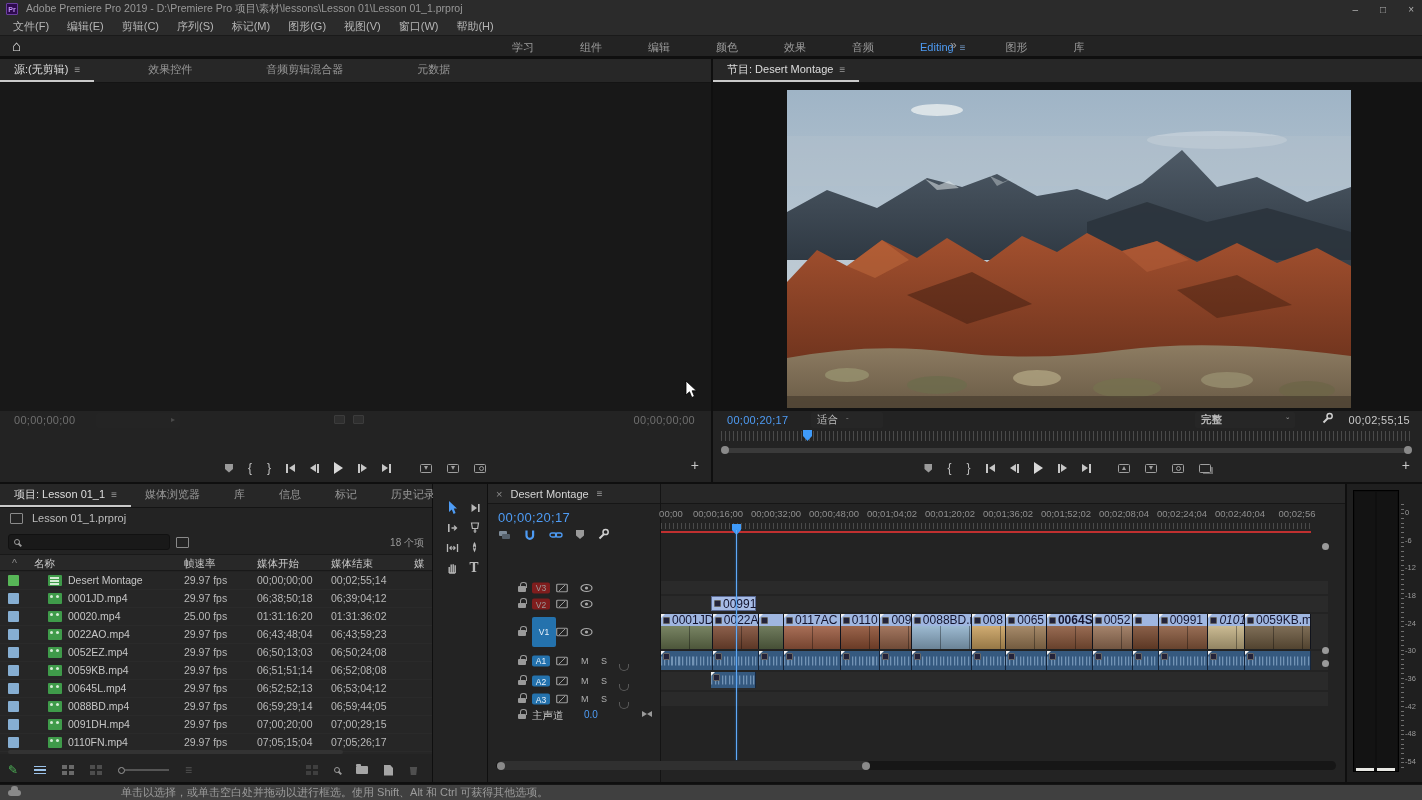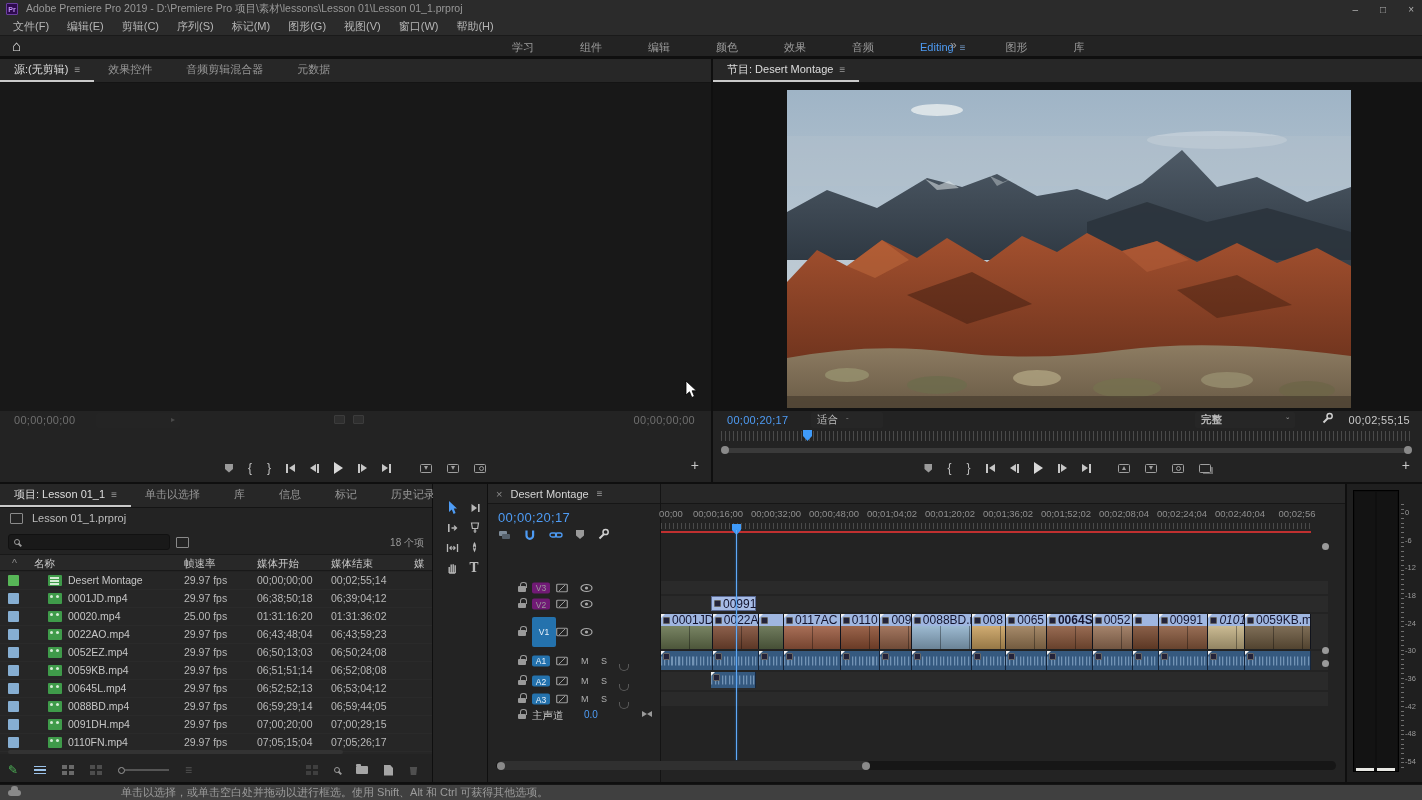--- a/index.html
+++ b/index.html
@@ -18,21 +18,21 @@
   .mitem{padding:0 9px;color:#b6b6b6;font-size:11px;cursor:default;}
   .wsbar{position:absolute;left:0;top:36px;width:1422px;height:22px;background:#232323;border-bottom:2px solid #0f0f0f;}
   .home{position:absolute;left:12px;top:1px;font-size:15px;color:#e2e2e2;}
   .wstabs{position:absolute;left:492px;top:0;height:22px;display:flex;align-items:center;}
   .wtab{padding:0 20px;color:#9a9a9a;font-size:11px;display:flex;gap:6px;align-items:center;}
   .wtab.on{color:#4e9cf5;}
   .wmenu{font-size:10px;color:#6f93bd;}
   .wsmore{position:absolute;left:940px;top:2px;color:#9a9a9a;font-size:12px;padding:0 10px;}
   
   .panel{position:absolute;background:#232323;}
-  .tabbar{position:absolute;left:0;top:0;right:0;height:24px;background:#272727;display:flex;align-items:flex-end;border-bottom:1px solid #141414;}
+  .tabbar{position:absolute;left:0;top:0;right:0;height:24px;background:#272727;display:flex;align-items:flex-end;border-bottom:1px solid #141414;gap:40px;}
   .ptab{padding:4px 14px 5px;color:#989898;font-size:11px;display:flex;gap:6px;align-items:center;white-space:nowrap;}
   .ptab.on{color:#dedede;border-bottom:2px solid #c9c9c9;padding-bottom:3px;}
   .pmenu{font-size:10px;color:#9a9a9a;}
   .caret{color:#8a8a8a;font-size:8px;}
   .dd{background:#262626;border-radius:2px;display:flex;align-items:center;gap:8px;padding:1px 6px;color:#bdbdbd;font-size:10.5px;}
   .tc{font-size:11px;letter-spacing:.3px;}
   .tc.blue{color:#4e9cf5;}
   .tc.gray{color:#6f6f6f;}
   .tc.white{color:#c9c9c9;}
   
@@ -81,21 +81,21 @@
   .viewico i{display:block;width:12px;height:1.5px;background:#9cc3ea;}
   .gridico{display:grid;grid-template-columns:5px 5px;gap:2px;}
   .gridico i{width:5px;height:4px;background:#6a6a6a;}
   .cloud{width:13px;height:6px;background:#8a8a8a;border-radius:4px;position:relative;}
   .cloud::before{content:"";position:absolute;left:3px;top:-3.5px;width:6.5px;height:6.5px;border-radius:50%;background:#8a8a8a;}
   
   .toolgrid{position:absolute;left:8px;top:14px;display:grid;grid-template-columns:22px 22px;grid-auto-rows:20px;justify-items:center;align-items:center;}
   
   .thead{position:absolute;left:0;width:170px;}
   .thead .lockw{position:absolute;left:30px;top:50%;transform:translateY(-50%);}
-  .tname{position:absolute;left:44px;top:50%;transform:translateY(-50%);background:#701a75;color:#9a9a9a;
+  .tname{position:absolute;left:44px;top:50%;transform:translateY(-50%);background:#7f1d1d;color:#9a9a9a;
          border-radius:2px;font-size:8.5px;display:flex;align-items:center;justify-content:center;}
   .tname.on{background:#2472ad;color:#e8f1fa;}
   .slockw{position:absolute;left:68px;top:50%;transform:translateY(-50%);}
   .eyew{position:absolute;left:92px;top:50%;transform:translateY(-50%);}
   .msbtn{position:absolute;top:50%;transform:translateY(-50%);color:#b0b0b0;font-size:9px;}
   .micw{position:absolute;left:133px;top:50%;transform:translateY(-50%);opacity:.6;}
   .mic{width:5px;height:8px;background:#7e7e7e;border-radius:2.5px;position:relative;}
   .mic::after{content:"";position:absolute;left:-2px;top:3px;width:8px;height:6px;border:1px solid #7e7e7e;border-top:none;border-radius:0 0 5px 5px;}
   .lock{width:8px;height:10px;position:relative;display:inline-block;}
   .lock::before{content:"";position:absolute;left:1.5px;top:0;width:5px;height:5px;border:1.2px solid #9a9a9a;border-bottom:none;border-radius:3px 3px 0 0;}
@@ -370,21 +370,21 @@
   <div class="panel" style="left:0;top:484px;width:432px;height:298px;">
     <div class="tabbar">
       <span style="display:flex;align-items:flex-end;">
 
           <span class="ptab on">
             <span>项目: Lesson 01_1</span>
             <span class="pmenu">≡</span>
           </span>
 
           <span class="ptab">
-            <span>单击以选择</span>
+            <span>媒体浏览器</span>
             <span class="pmenu"></span>
           </span>
 
           <span class="ptab">
             <span>库</span>
             <span class="pmenu"></span>
           </span>
 
           <span class="ptab">
             <span>信息</span>

